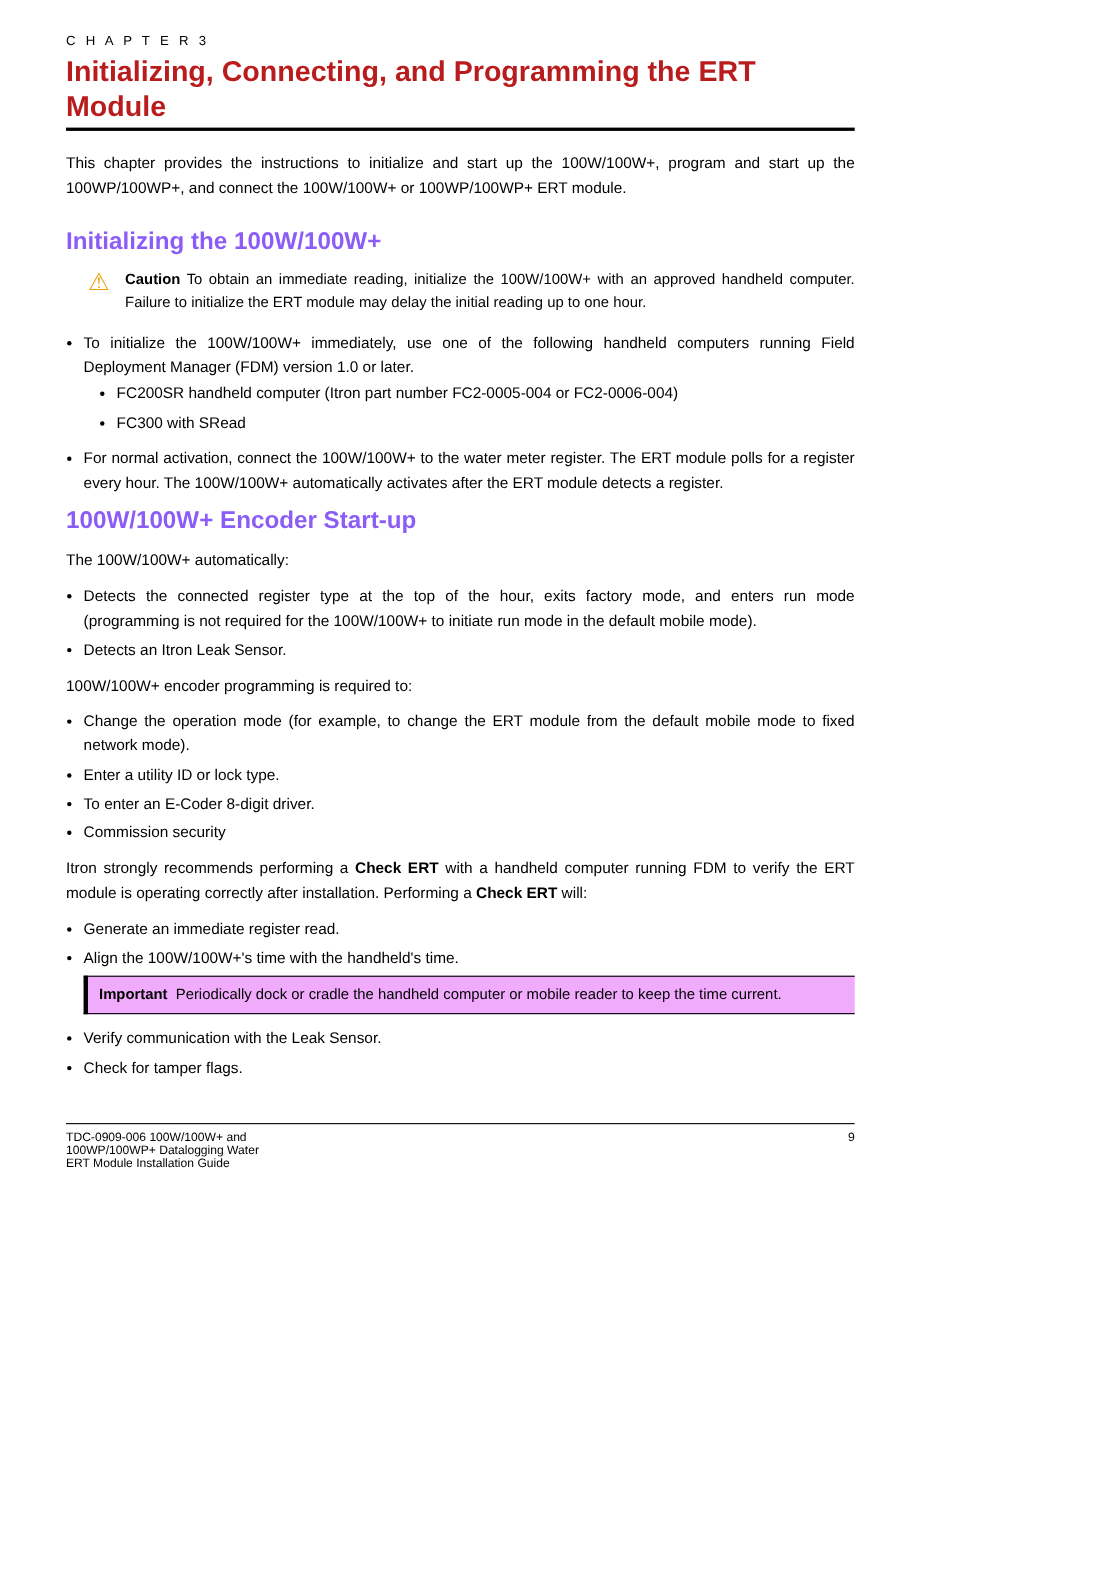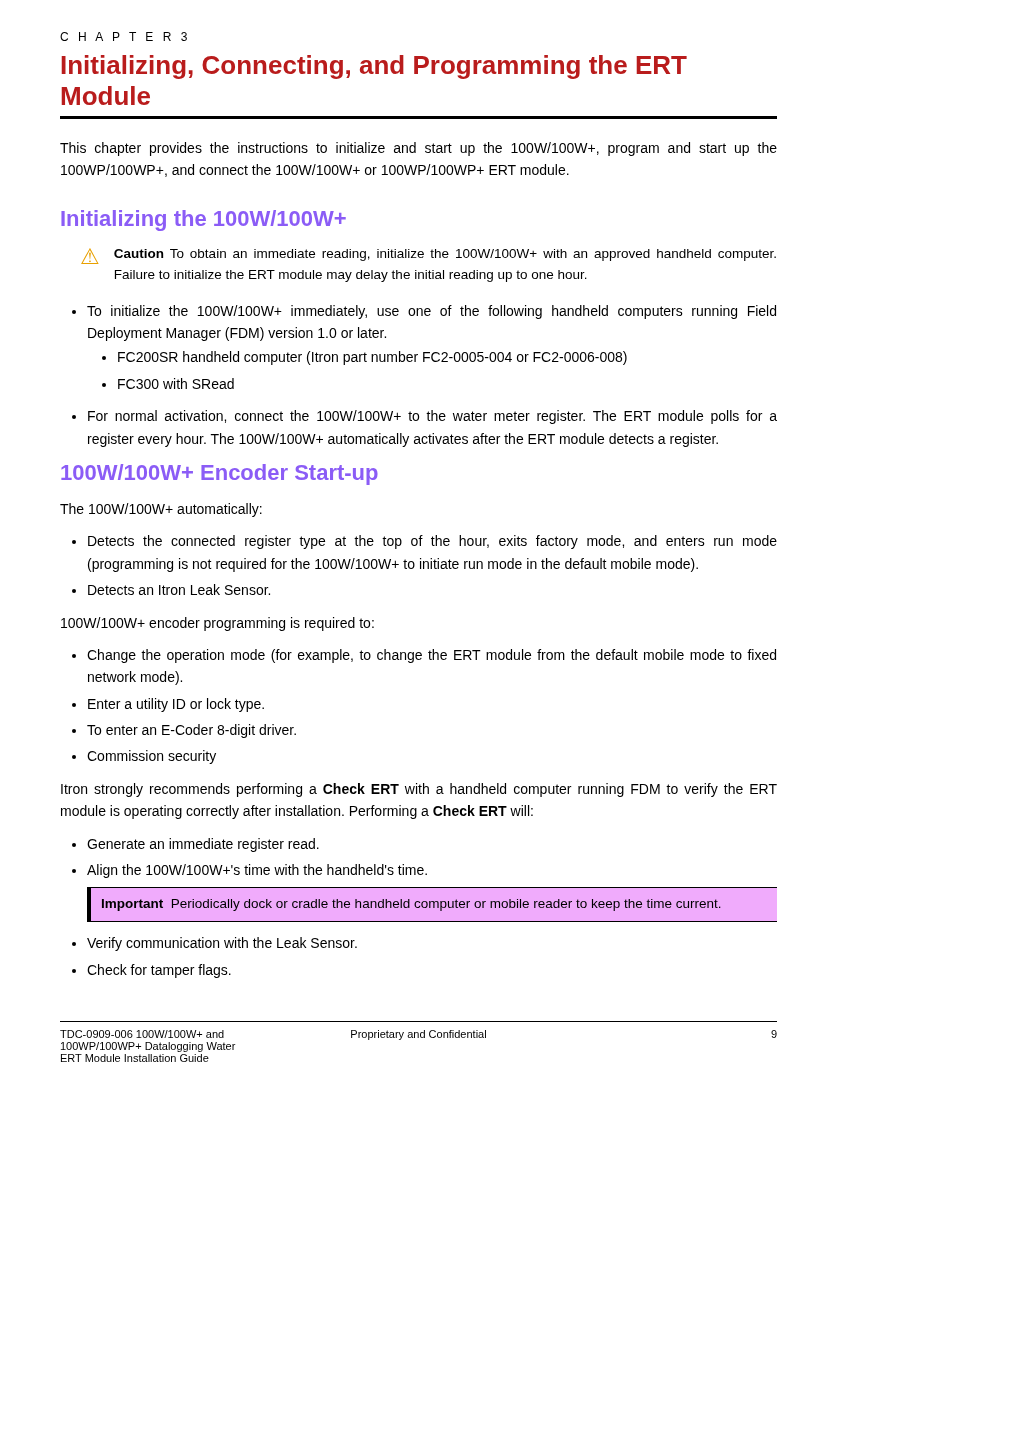--- a/index.html
+++ b/index.html
@@ -83,21 +83,21 @@
       font-size: 13.5px;
       line-height: 1.55;
       text-align: justify;
     }
 
     .caution-text .caution-label {
       font-weight: bold;
     }
 
     ul {
-      margin-left: 27px;
+      margin-left: 16px;
       margin-bottom: 10px;
     }
 
     ul li {
       font-size: 14px;
       line-height: 1.6;
       margin-bottom: 4px;
       text-align: justify;
     }
 
@@ -187,21 +187,21 @@
     <div class="caution-text">
       <span class="caution-label">Caution</span>
       <span>To obtain an immediate reading, initialize the 100W/100W+ with an approved handheld computer. Failure to initialize the ERT module may delay the initial reading up to one hour.</span>
     </div>
   </div>
 
   <ul class="main-list">
     <li>
       <span>To initialize the 100W/100W+ immediately, use one of the following handheld computers running Field Deployment Manager (FDM) version 1.0 or later.</span>
       <ul>
-        <li><span>FC200SR handheld computer (Itron part number FC2-0005-004 or FC2-0006-008)</span></li>
+        <li><span>FC200SR handheld computer (Itron part number FC2-0005-004 or FC2-0006-004)</span></li>
         <li><span>FC300 with SRead</span></li>
       </ul>
     </li>
     <li><span>For normal activation, connect the 100W/100W+ to the water meter register. The ERT module polls for a register every hour. The 100W/100W+ automatically activates after the ERT module detects a register.</span></li>
   </ul>
 
   <div class="section-heading">100W/100W+ Encoder Start-up</div>
 
   <p class="paragraph">The 100W/100W+ automatically:</p>
 
@@ -236,17 +236,16 @@
   </ul>
 
   <ul class="main-list">
     <li><span>Verify communication with the Leak Sensor.</span></li>
     <li><span>Check for tamper flags.</span></li>
   </ul>
 
   <hr class="footer-rule">
   <div class="footer">
     <div class="footer-left">TDC-0909-006 100W/100W+ and 100WP/100WP+ Datalogging Water ERT Module Installation Guide</div>
-    <div class="footer-center">Proprietary and Confidential</div>
     <div class="footer-right">9</div>
   </div>
 
 </div>
 
 </body></html>

